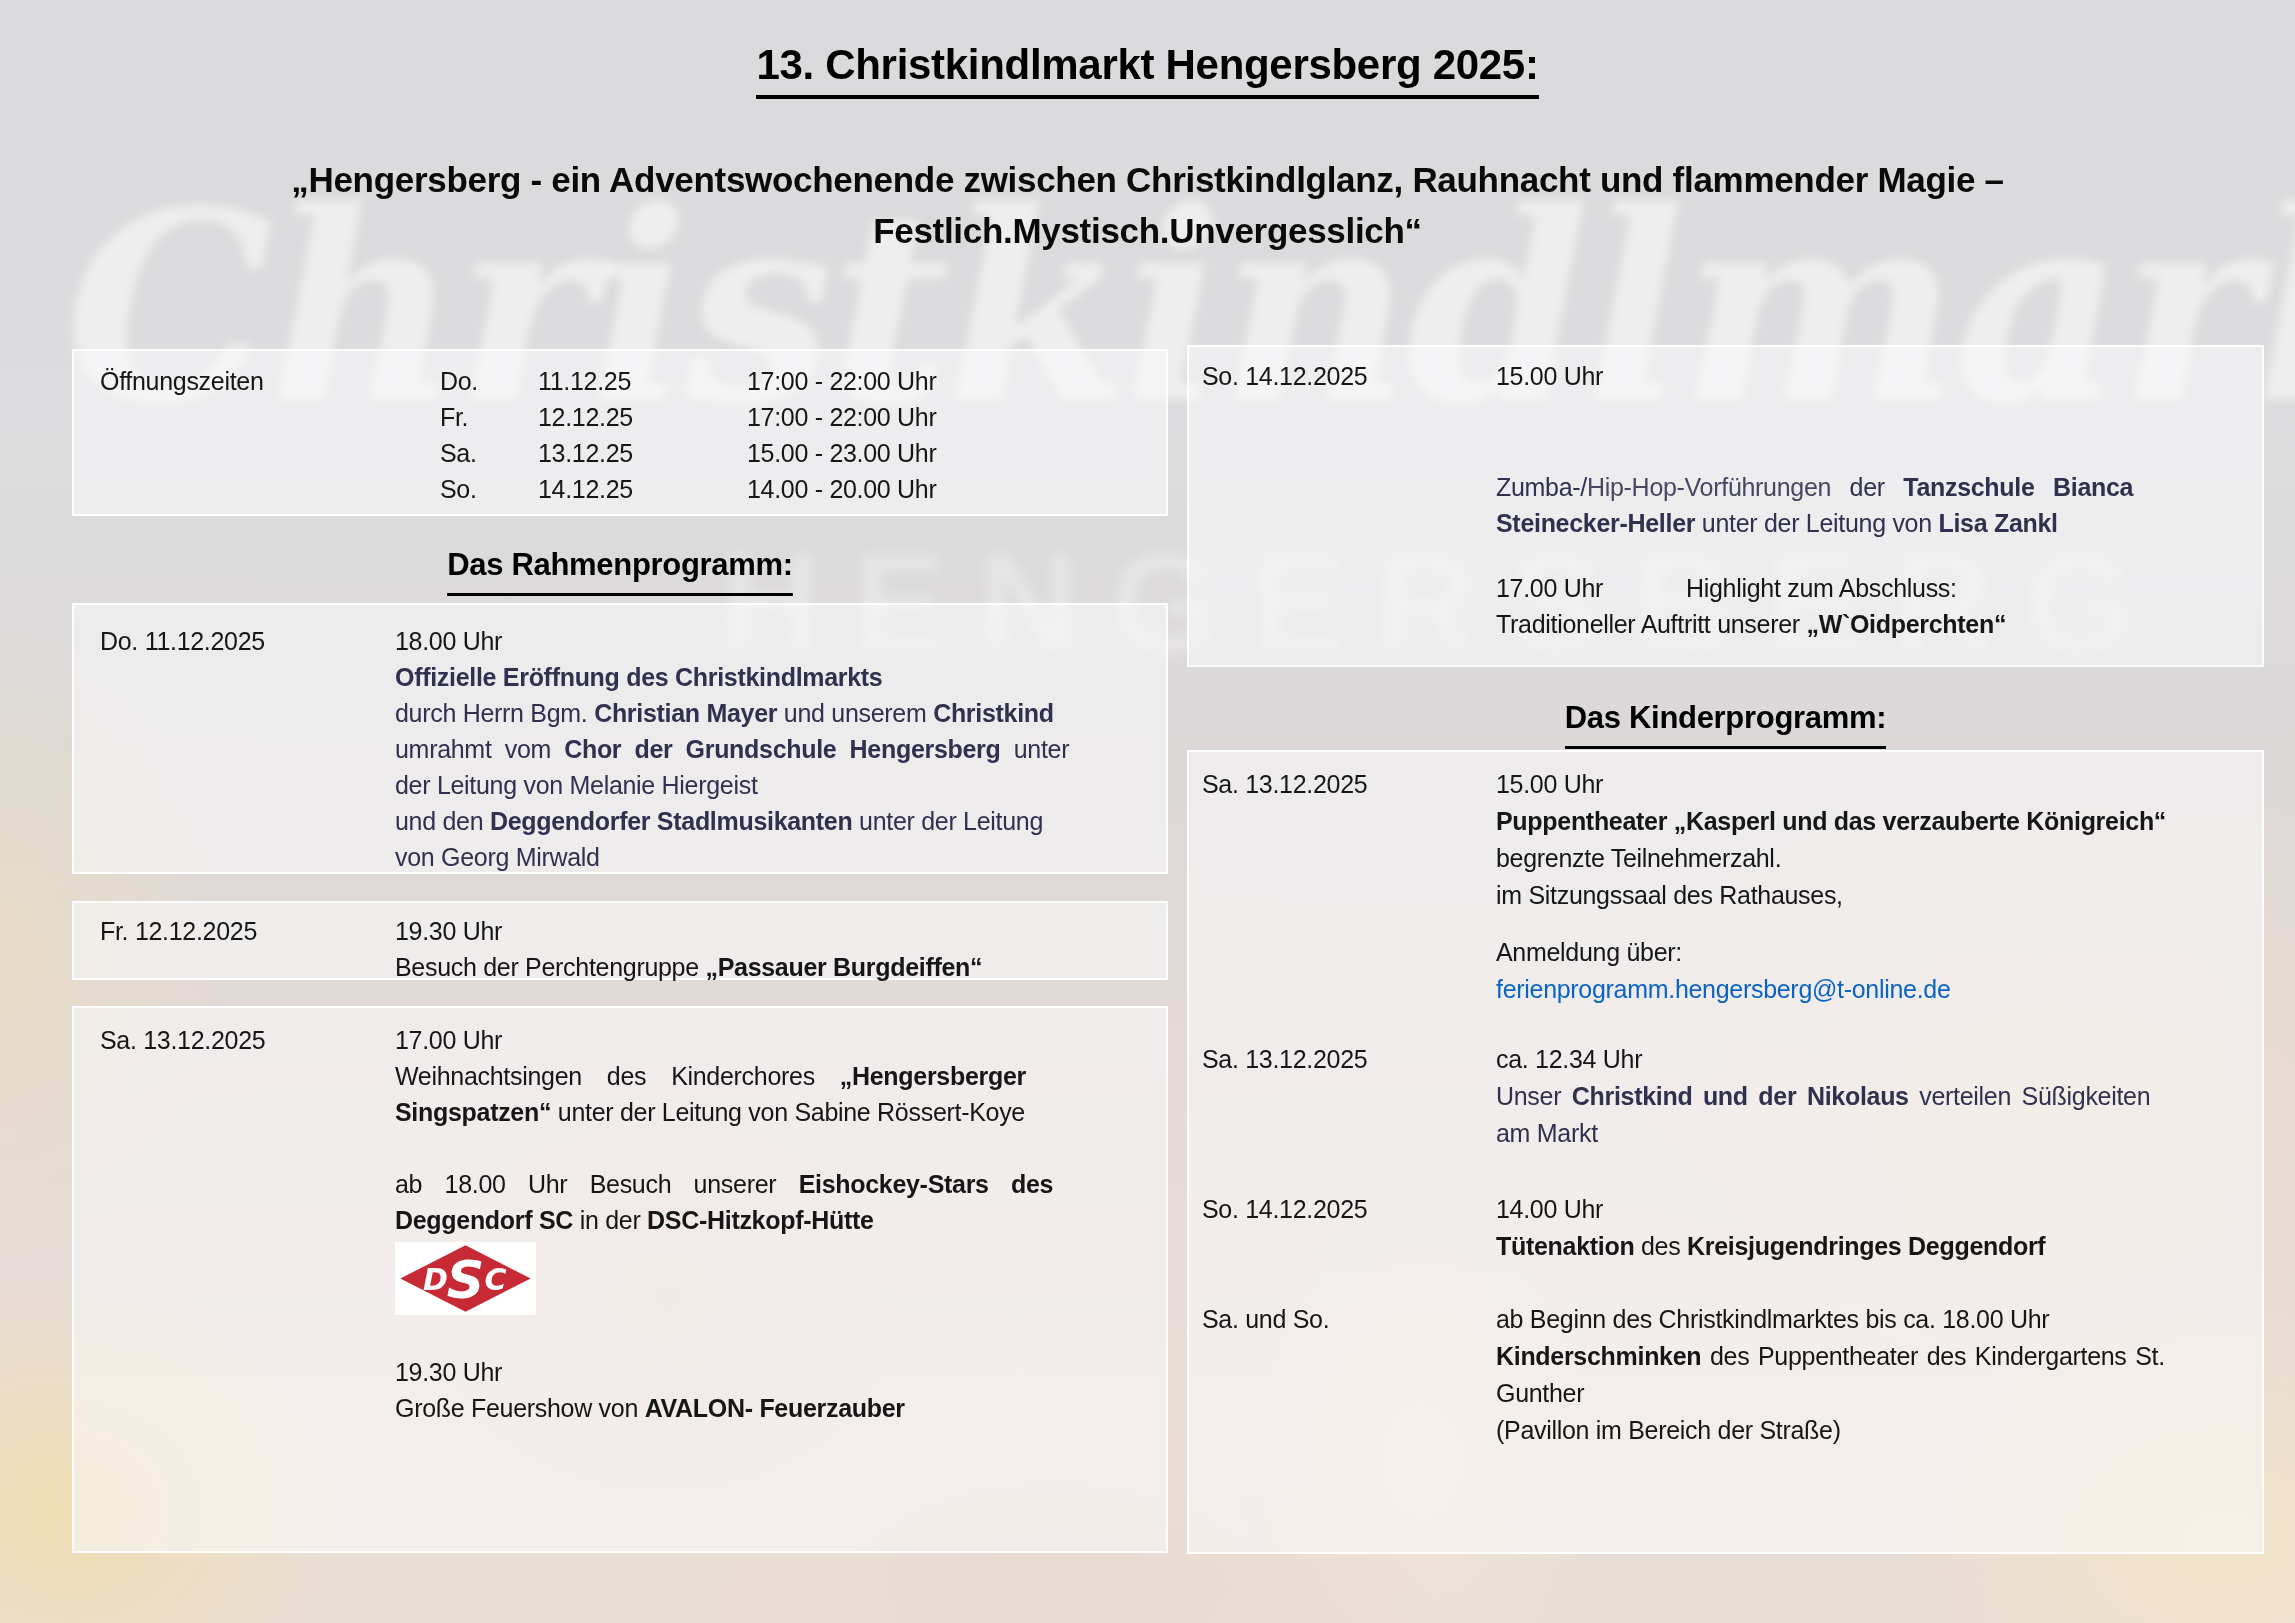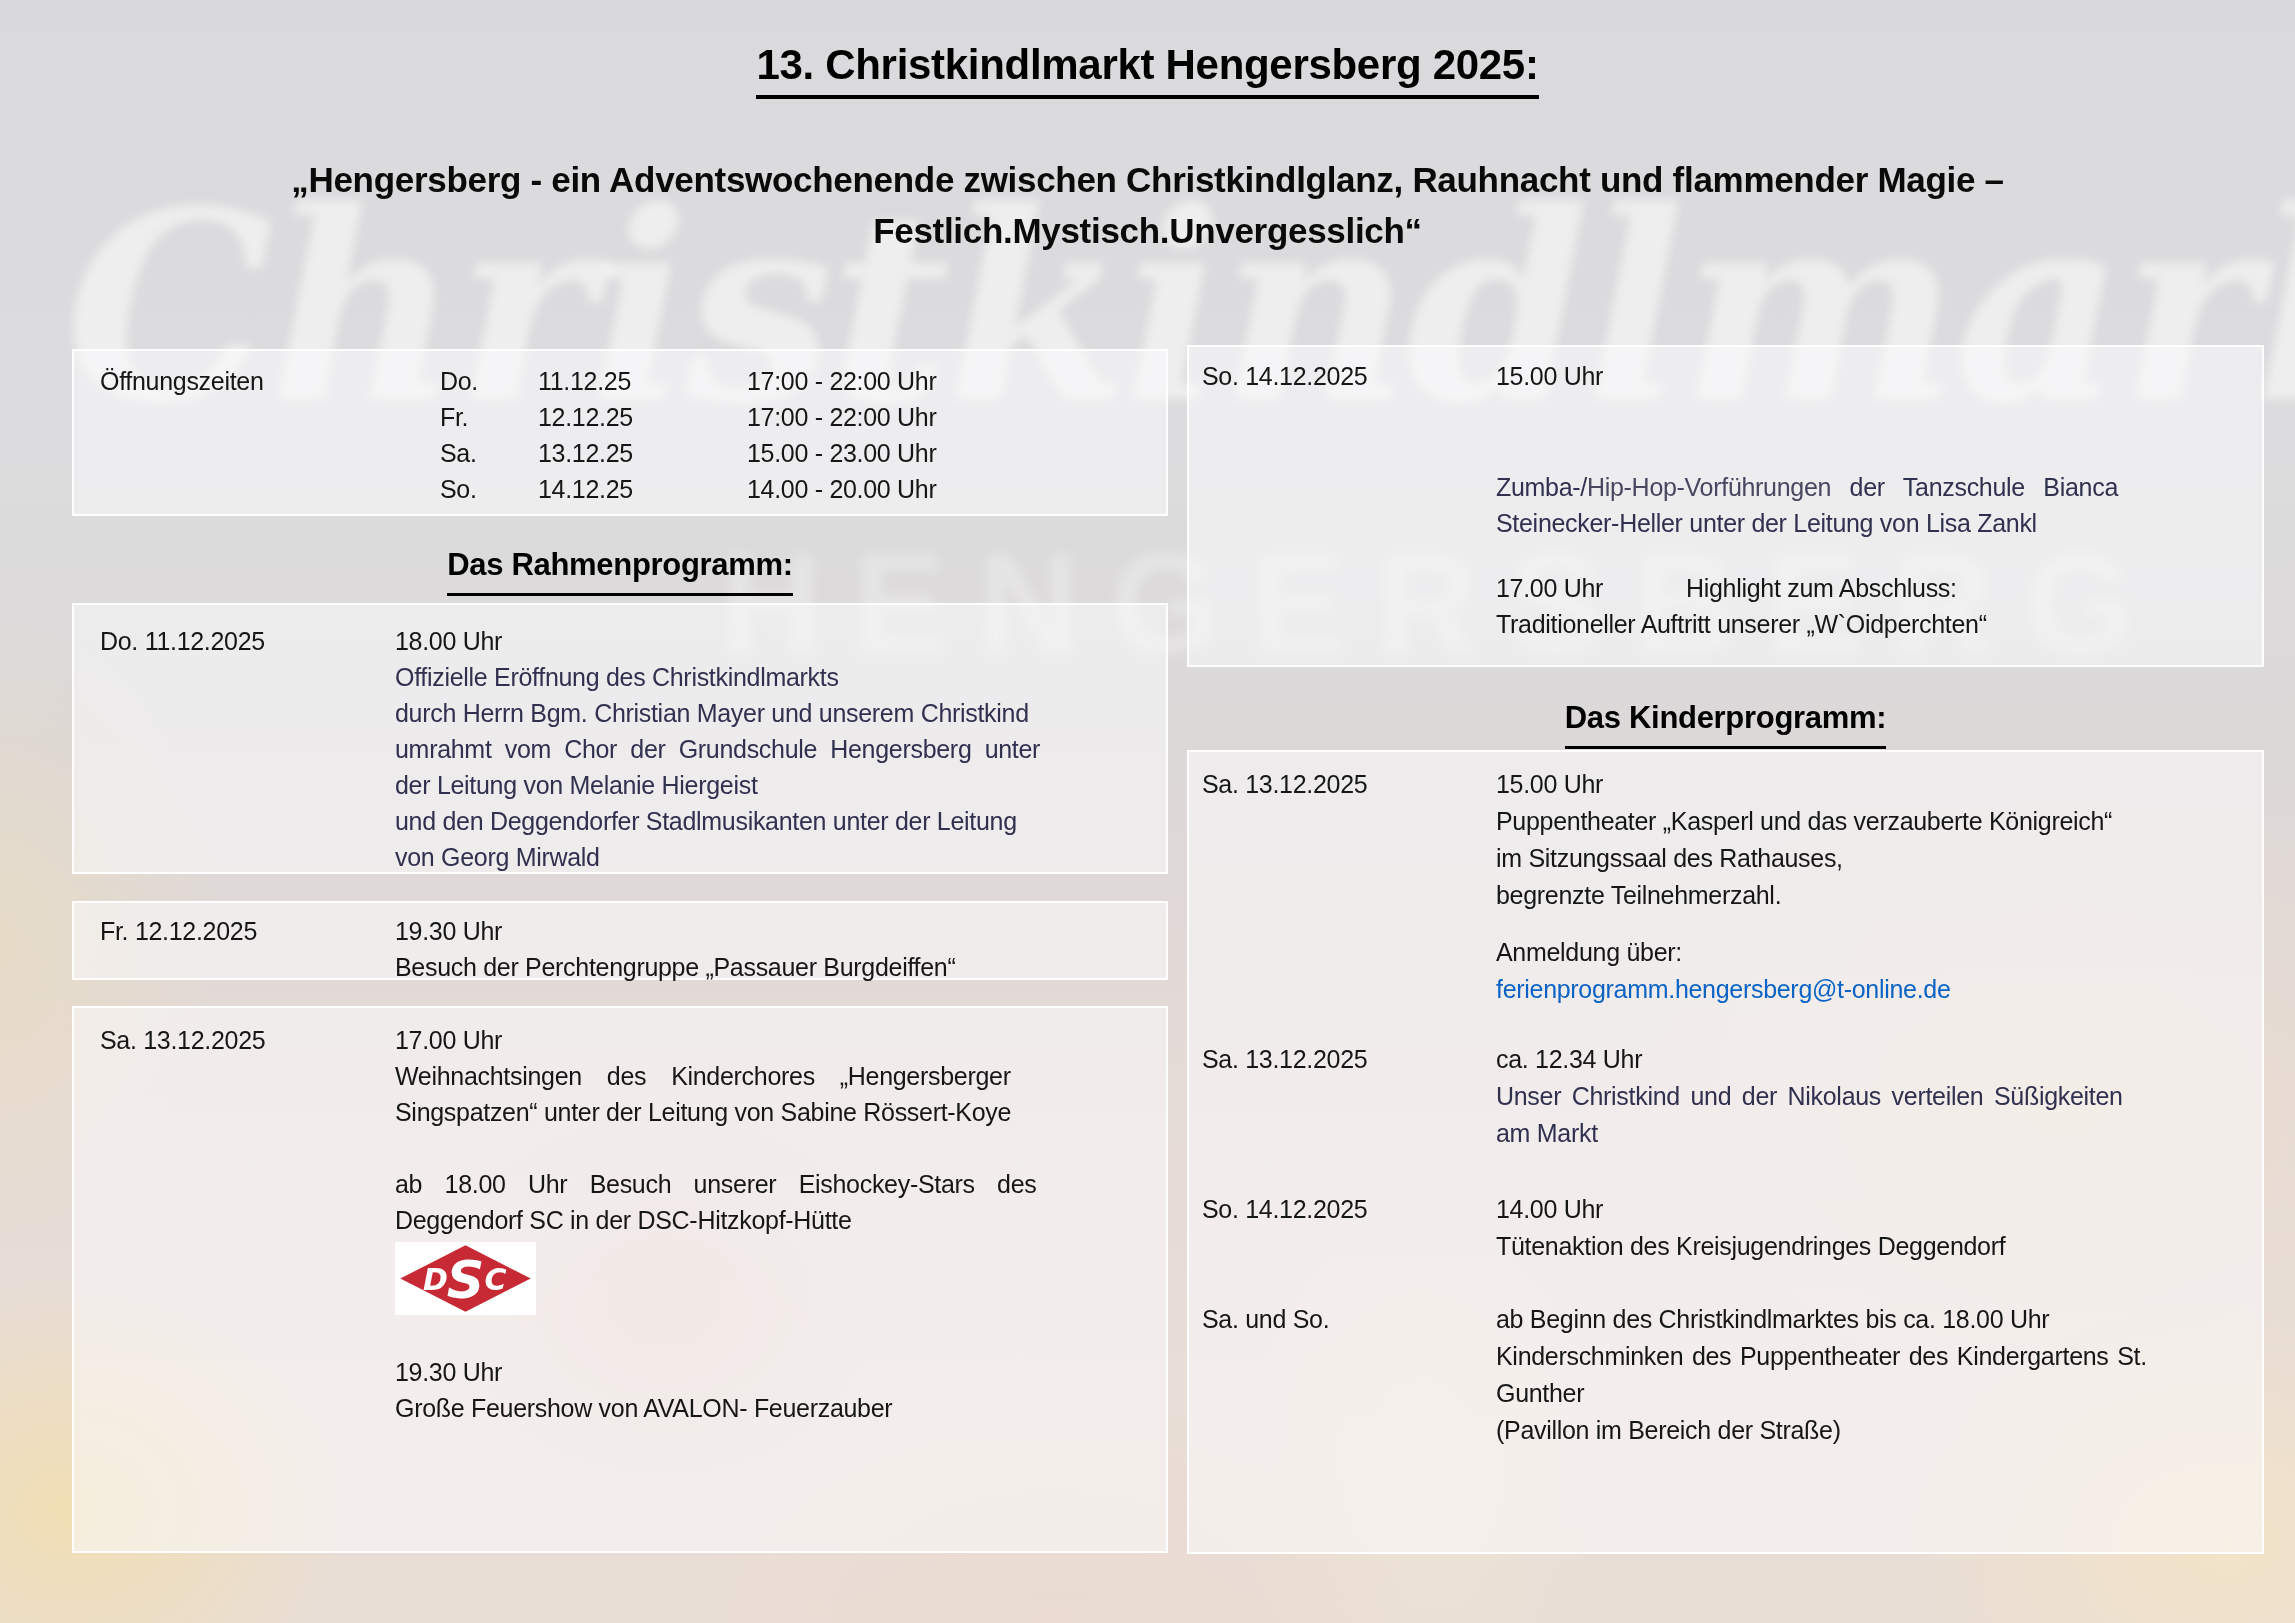--- a/index.html
+++ b/index.html
@@ -41,21 +41,21 @@
     background:rgba(252,252,253,0.55);
     border:2px solid rgba(255,255,255,0.92);
   }
   .sec-hdr{position:absolute; text-align:center;}
   .sec-hdr span{
     font-size:31px; font-weight:bold; color:#000;
     border-bottom:3.3px solid #000; padding-bottom:11px; letter-spacing:-0.3px;
   }
   .line{font-size:25px; line-height:36px; color:#161616; white-space:nowrap; letter-spacing:-0.3px;}
   .kbox .line{line-height:37px;}
-  .b{font-weight:normal;}
+  .b{font-weight:bold;}
   .navy{color:#30304f;}
   .navy-lt{color:#47475f;text-align:right;}
   .entry{position:relative;}
   .date{
     position:absolute; left:26px; top:0; font-size:25px; line-height:36px;
     color:#161616; white-space:nowrap; letter-spacing:-0.3px;
   }
   .rightcol .date{left:13px; line-height:37px;}
   .content{margin-left:321px; margin-right:26px;}
   .rightcol .content{margin-left:307px; margin-right:19.6px;}
@@ -200,22 +200,22 @@
     <span>Das Kinderprogramm:</span>
   </div>
 
   <div class="box rightcol kbox" id="box-kinder">
 
     <div class="entry">
       <div class="date">Sa. 13.12.2025</div>
       <div class="content">
         <div class="line">15.00 Uhr</div>
         <div class="line b">Puppentheater „Kasperl und das verzauberte Königreich“</div>
+        <div class="line">begrenzte Teilnehmerzahl.</div>
         <div class="line">im Sitzungssaal des Rathauses,</div>
-        <div class="line">begrenzte Teilnehmerzahl.</div>
         <div class="sp30"></div>
         <div class="line">Anmeldung über:</div>
         <div class="line"><a class="email">ferienprogramm.hengersberg@t-online.de</a></div>
       </div>
     </div>
     <div class="sp50"></div>
 
     <div class="entry">
       <div class="date">Sa. 13.12.2025</div>
       <div class="content">

